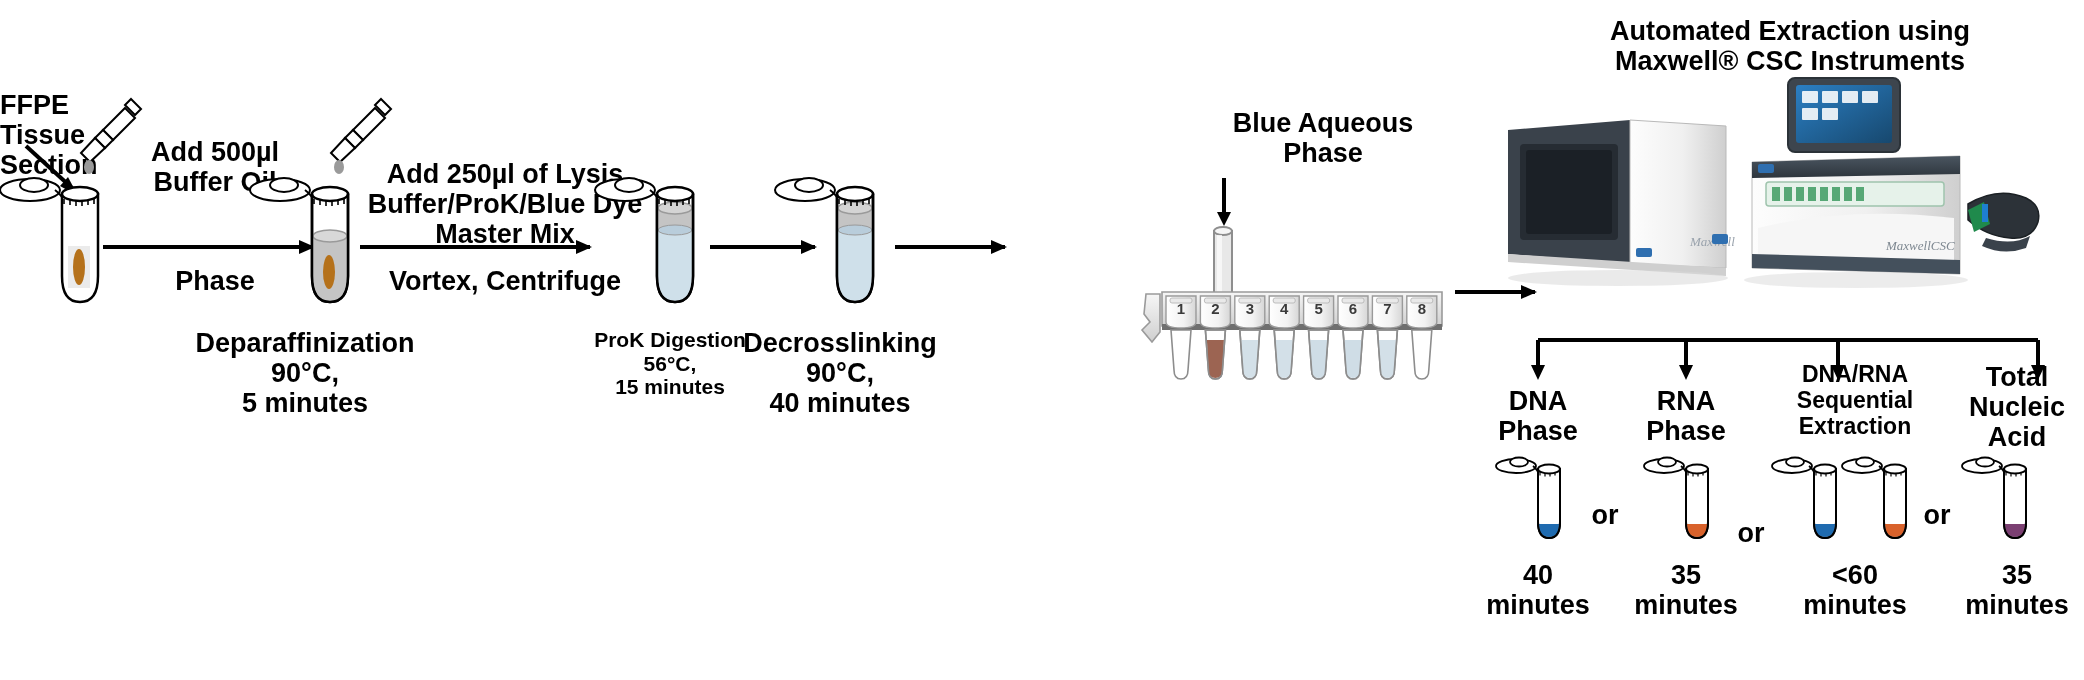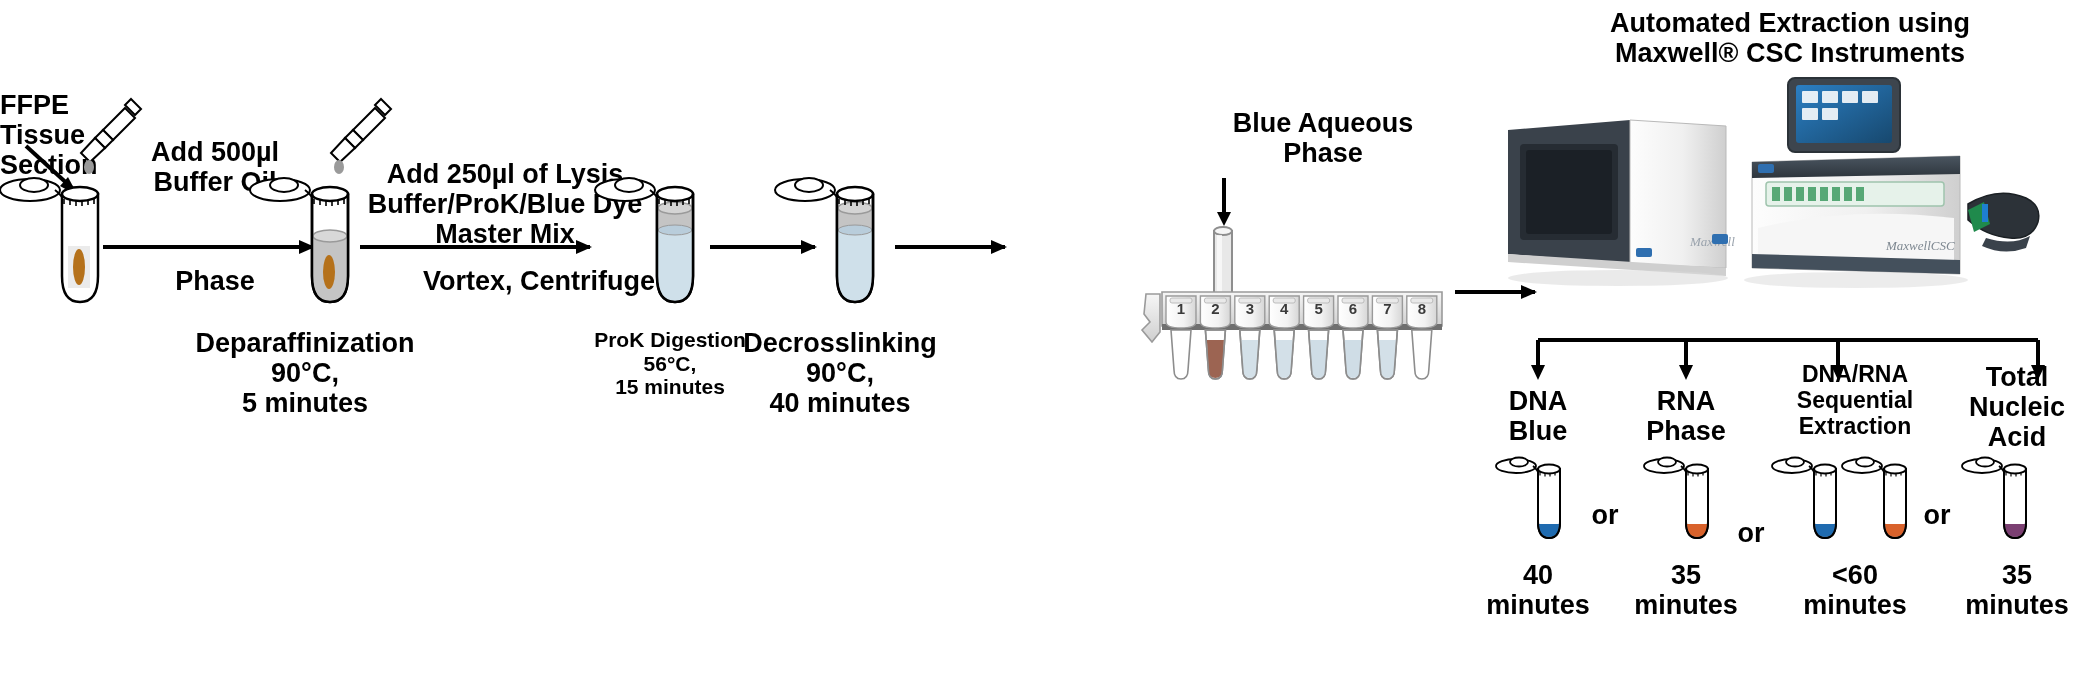--- a/index.html
+++ b/index.html
@@ -11,21 +11,21 @@
   .arrow-h::after{content:"";position:absolute;right:-2px;top:-9px;
        border-left:16px solid #000;border-top:7px solid transparent;border-bottom:7px solid transparent;}
   .arrow-v{position:absolute;width:0;border-left:4px solid #000;}
   .arrow-v::after{content:"";position:absolute;left:-9px;bottom:-12px;
        border-top:14px solid #000;border-left:7px solid transparent;border-right:7px solid transparent;}
   svg{display:block;overflow:visible;}
 </style>
 </head>
 <body>
 
-<div class="abs txt" style="left:1580px;top:8px;width:420px;font-size:27px;">Automated Extraction using
+<div class="abs txt" style="left:1580px;top:16px;width:420px;font-size:27px;">Automated Extraction using
 Maxwell® CSC Instruments</div>
 
 <div class="abs txt" style="left:0px;top:90px;width:160px;font-size:27px;text-align:left;">FFPE Tissue
 Section</div>
 
 <div class="abs" style="left:22px;top:142px;">
   <svg width="70" height="62" viewBox="0 0 70 62">
     <line x1="4" y1="4" x2="50" y2="46" stroke="#000" stroke-width="4"></line>
     <polygon points="56,54 38,44 46,35" fill="#000"></polygon>
   </svg>
@@ -93,21 +93,21 @@
 </div>
 
 <div class="abs txt" style="left:190px;top:328px;width:230px;font-size:27px;">Deparaffinization
 90°C,
 5 minutes</div>
 
 <div class="abs txt" style="left:355px;top:136px;width:300px;font-size:27px;margin-top:23px;">Add 250µl of Lysis
 Buffer/ProK/Blue Dye
 Master Mix</div>
 <div class="arrow-h" style="left:360px;top:245px;width:230px;"></div>
-<div class="abs txt" style="left:355px;top:266px;width:300px;font-size:27px;text-align:right;">Vortex, Centrifuge</div>
+<div class="abs txt" style="left:355px;top:266px;width:300px;font-size:27px;">Vortex, Centrifuge</div>
 
 <div class="abs" style="left:595px;top:168px;">
   <svg width="120" height="145" viewBox="0 0 120 145">
     <ellipse cx="30" cy="22" rx="30" ry="11" fill="#fff" stroke="#000" stroke-width="2"></ellipse>
     <ellipse cx="34" cy="17" rx="14" ry="7" fill="#fff" stroke="#000" stroke-width="2"></ellipse>
     <path d="M55 22 q8 6 10 14" fill="none" stroke="#000" stroke-width="2"></path>
     <path d="M62 26 L62 108 q0 26 18 26 q18 0 18 -26 L98 26 Z" fill="#ffffff" stroke="#000" stroke-width="2.5"></path>
 
     <path d="M63 62 L63 108 q0 25 17 25 q17 0 17 -25 L97 62 Z" fill="#cfe0ea"></path>
 
@@ -311,21 +311,21 @@
     <path d="M38 4 L538 4" stroke="#000" stroke-width="4" fill="none"></path>
     <path d="M38 4 L38 32 M186 4 L186 32 M338 4 L338 32 M538 4 L538 32" stroke="#000" stroke-width="4" fill="none"></path>
     <polygon points="38,44 31,29 45,29" fill="#000"></polygon>
     <polygon points="186,44 179,29 193,29" fill="#000"></polygon>
     <polygon points="338,44 331,29 345,29" fill="#000"></polygon>
     <polygon points="538,44 531,29 545,29" fill="#000"></polygon>
   </svg>
 </div>
 
 <div class="abs txt" style="left:1468px;top:386px;width:140px;font-size:27px;">DNA
-Blue</div>
+Phase</div>
 <div class="abs" style="left:1496px;top:452px;">
   <svg width="86" height="94" viewBox="0 0 86 94">
     <ellipse cx="20" cy="14" rx="20" ry="7" fill="#fff" stroke="#000" stroke-width="1.8"></ellipse>
     <ellipse cx="23" cy="10" rx="9" ry="4.5" fill="#fff" stroke="#000" stroke-width="1.8"></ellipse>
     <path d="M37 14 q5 4 6 9" fill="none" stroke="#000" stroke-width="1.8"></path>
     <path d="M42 17 L42 70 q0 16 11 16 q11 0 11 -16 L64 17 Z" fill="#fff" stroke="#000" stroke-width="2"></path>
     <path d="M43 72 q0 13 10 13 q10 0 10 -13 Z" fill="#1f6bb0"></path>
     <ellipse cx="53" cy="17" rx="11" ry="4.5" fill="#fff" stroke="#000" stroke-width="2"></ellipse>
     <path d="M44 20 l0 3.5 M49 21 l0 3.5 M54 21 l0 3.5 M59 20 l0 3.5" stroke="#000" stroke-width="1.2"></path>
     <path d="M42 17 L42 70 q0 16 11 16 q11 0 11 -16 L64 17" fill="none" stroke="#000" stroke-width="2"></path>

